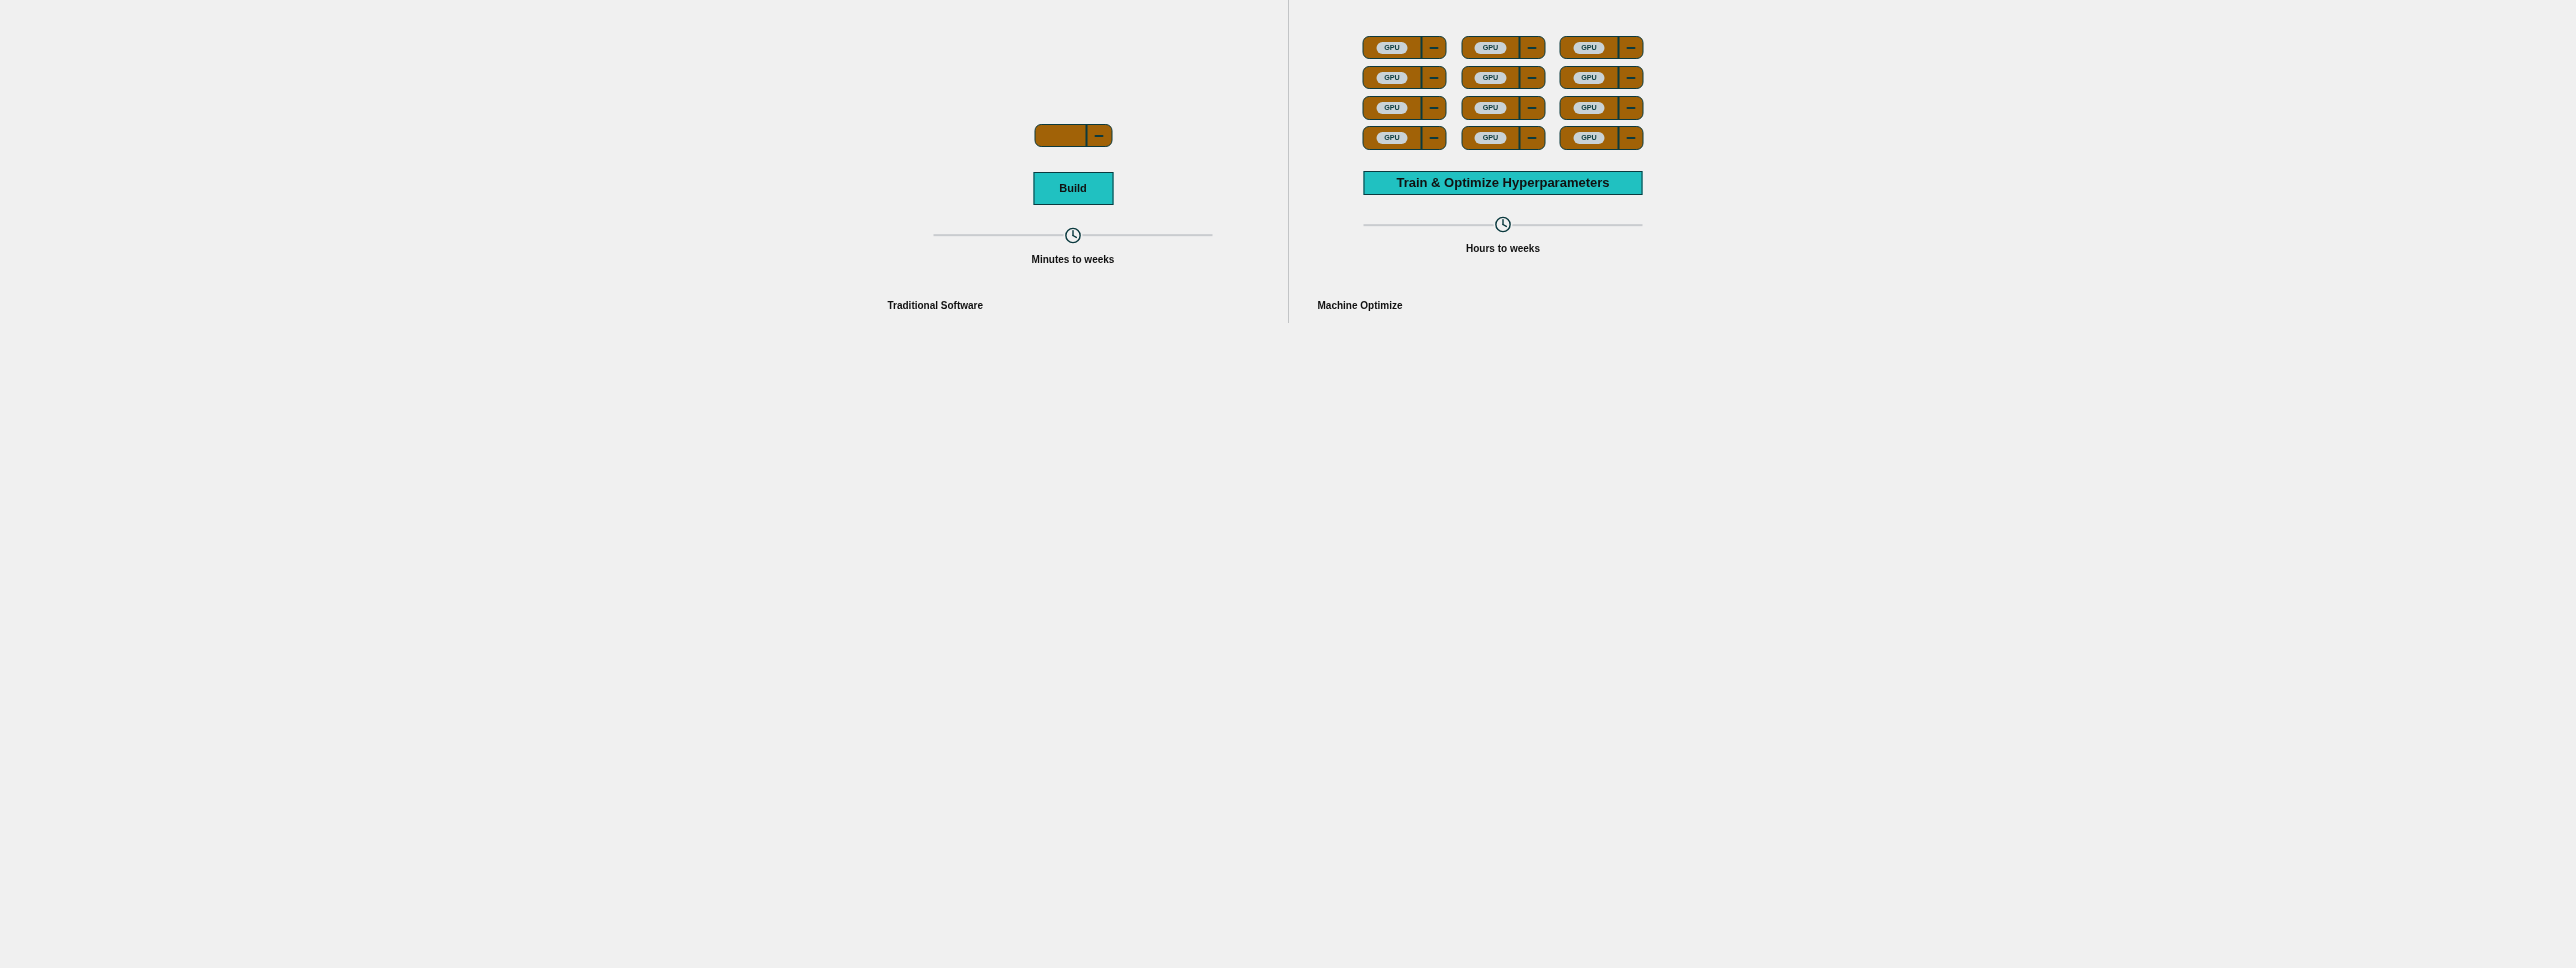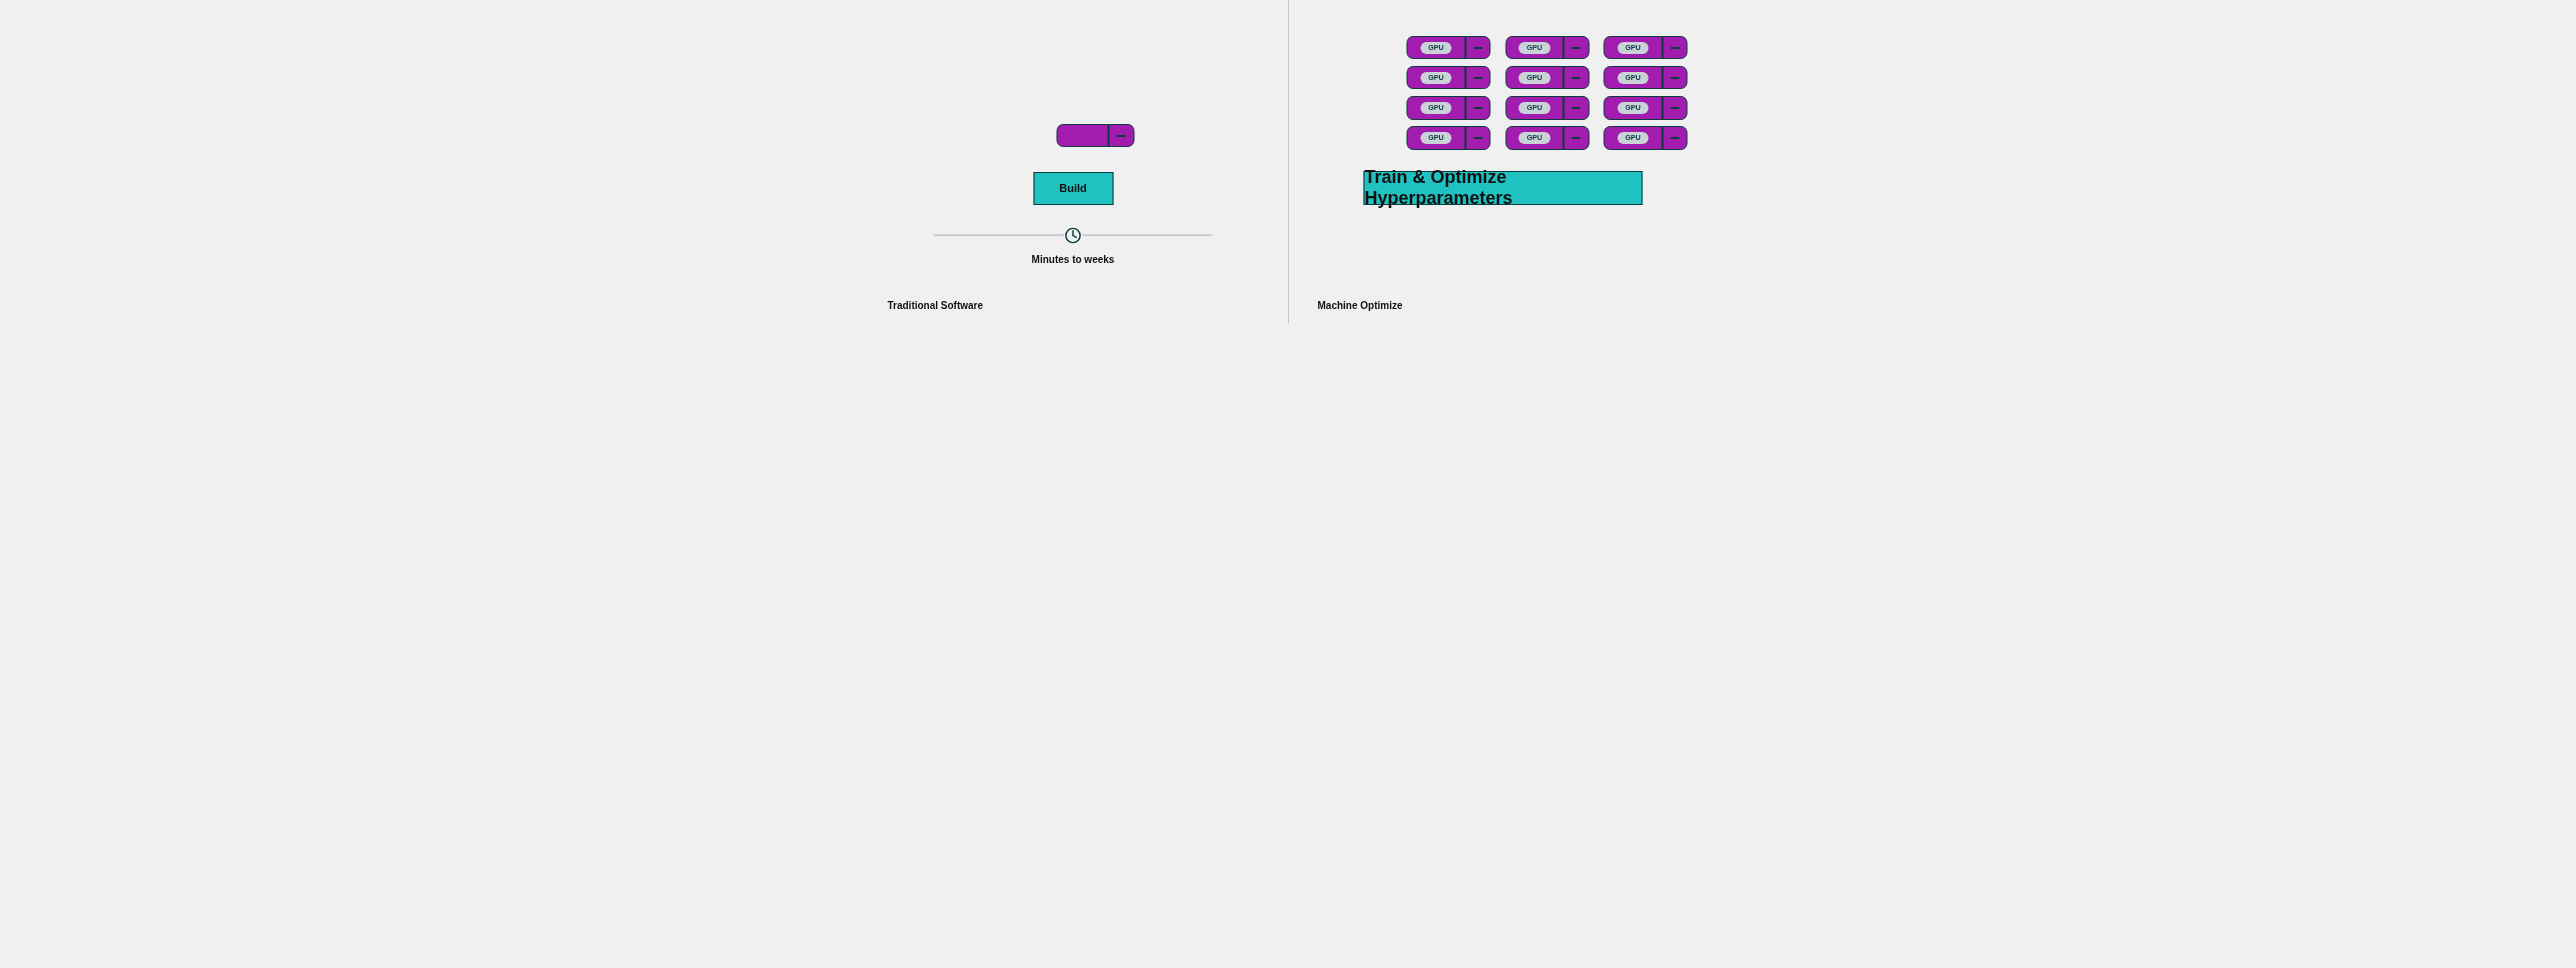--- a/index.html
+++ b/index.html
@@ -19,36 +19,36 @@
   .divider{position:absolute;left:429px;top:0;bottom:0;width:0.6px;background:#c2c4c6;}
   .panel{position:absolute;top:0;bottom:0;}
   .panel-left{left:0;width:429px;}
   .panel-right{left:430px;width:429px;}
   .stack{display:flex;flex-direction:column;align-items:center;}
   .panel-left .stack{position:absolute;left:50%;top:124px;transform:translateX(-50%);}
   .panel-right .stack{position:absolute;left:50%;top:36px;transform:translateX(-50%);}
 
   
   .chip{
-    width:78px;height:23.4px;border:1.7px solid var(--ink);border-radius:6.7px;background:#a21caf;display:flex;overflow:hidden;margin-left:44px;
+    width:78px;height:23.4px;border:1.7px solid var(--ink);border-radius:6.7px;background:#a16207;display:flex;overflow:hidden;
   }
   .chip .slot{flex:1;display:flex;align-items:center;justify-content:center;}
   .chip .sep{width:1.7px;background:var(--ink);align-self:stretch;}
   .chip .slot.right{flex:0 0 23.4px;}
   .dash{width:9px;height:2.2px;background:var(--ink);border-radius:1.1px;}
   .gpu-pill{
     padding:1.7px 7.8px;border-radius:557px;background:var(--chip);font-weight:700;font-size:7.2px;color:var(--ink);
   }
 
   
   .action{
     border:1.7px solid var(--ink);background:var(--teal);color:#111;font-weight:800;display:flex;align-items:center;justify-content:center;
   }
   .action.small{width:80px;height:33px;font-size:11px;margin-top:24.5px;}
-  .action.big{width:279px;height:34px;font-size:18px;margin-top:21px;}
+  .action.big{width:279px;height:24px;font-size:13px;margin-top:21px;}
 
   
   .timeline-wrap{margin-top:22px;display:flex;flex-direction:column;align-items:center;}
   .timeline{position:relative;width:279px;height:16.7px;display:flex;align-items:center;justify-content:center;}
   .timeline .line{position:absolute;left:0;right:0;top:50%;height:1.7px;background:var(--grey-line);transform:translateY(-50%);}
   .timeline .clock{position:relative;z-index:1;width:19px;height:19px;border-radius:50%;background:var(--bg);}
   .time-label{margin-top:10px;font-weight:700;font-size:10px;}
 
   
   .gpu-grid{display:grid;grid-template-columns:repeat(3,84px);gap:6.7px 14.5px;}
@@ -204,18 +204,31 @@
             </div>
             <div class="sep"></div>
             <div class="slot right">
               <span class="dash"></span>
             </div>
           </div>
         </div>
 
       <div class="action big">Train &amp; Optimize Hyperparameters</div>
 
+      <div class="timeline-wrap">
+        <div class="timeline">
+          <div class="line"></div>
+          <div class="clock">
+            <svg viewBox="0 0 40 40">
+              <circle cx="20" cy="20" r="15" fill="none" stroke="#0b3a3f" stroke-width="3"></circle>
+              <line x1="20" y1="20" x2="20" y2="10" stroke="#0b3a3f" stroke-width="3" stroke-linecap="round"></line>
+              <line x1="20" y1="20" x2="27" y2="24" stroke="#0b3a3f" stroke-width="3" stroke-linecap="round"></line>
+            </svg>
+          </div>
+        </div>
+        <div class="time-label">Hours to weeks</div>
+      </div>
     </div>
     <div class="caption">Machine Optimize</div>
   </div>
 
 </div>
 
 
 </body></html>

